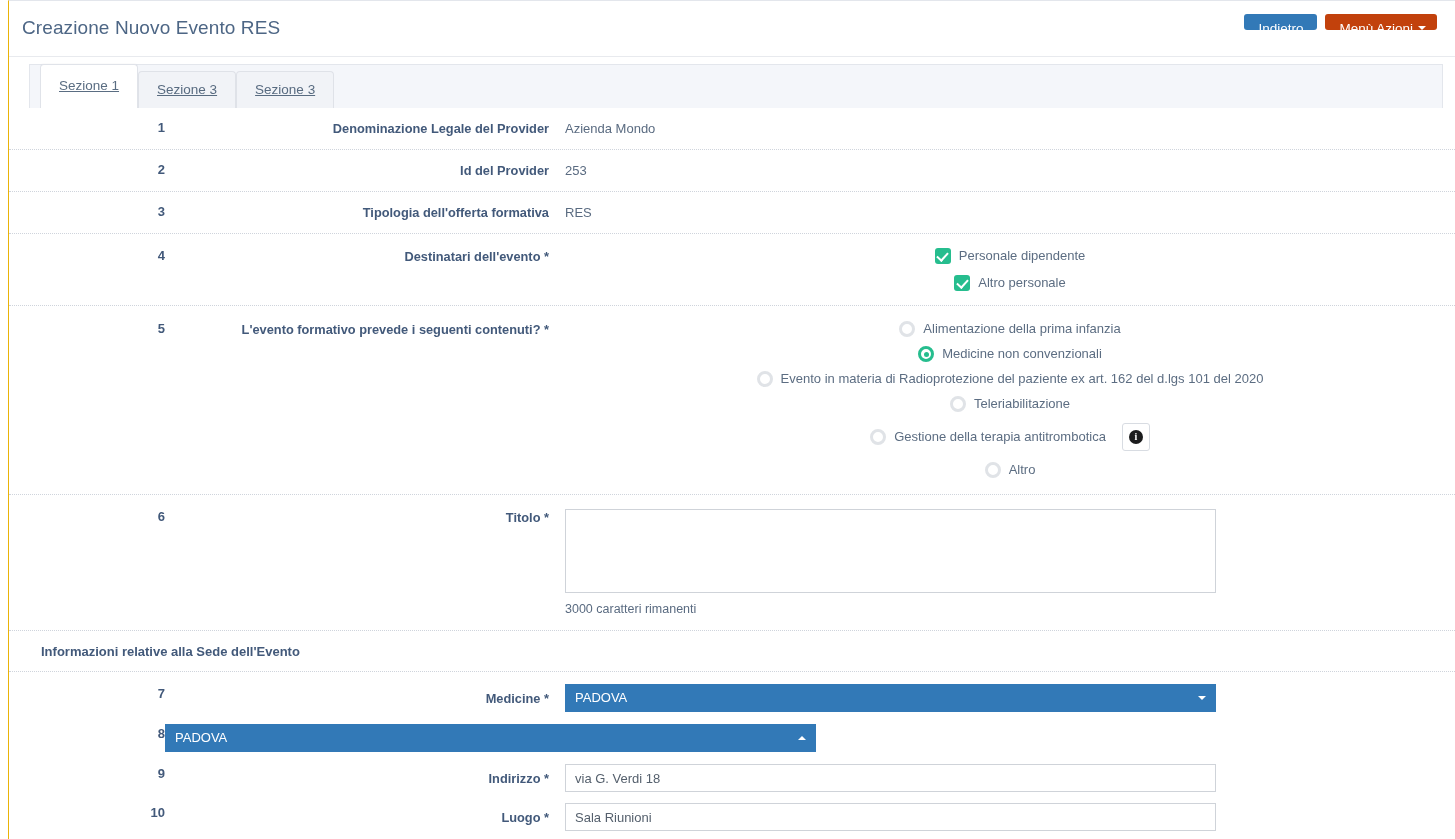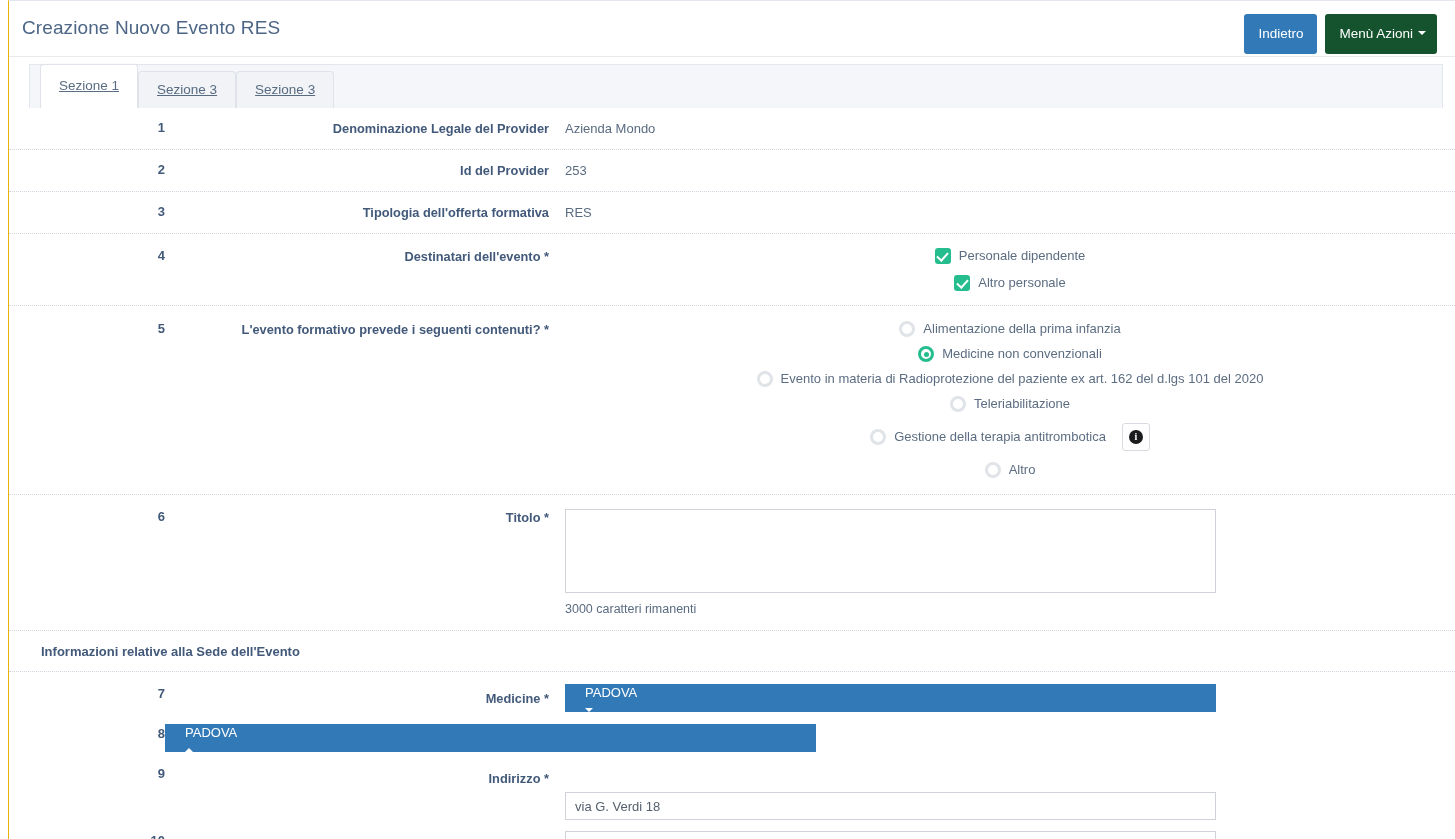--- a/index.html
+++ b/index.html
@@ -47,27 +47,27 @@
     gap: 8px;
     align-items: center;
   }
   .btn {
     border: none;
     border-radius: 3px;
     color: #ffffff;
     font-size: 13.5px;
     font-family: "Liberation Sans", sans-serif;
     padding: 0 14px;
-    height: 40px;
+    height: 16px;
     line-height: 30px;
     cursor: pointer;
     white-space: nowrap;
   }
   .btn-back { background: #3279b7; }
-  .btn-actions { background: #14532d; padding-right: 11px; }
+  .btn-actions { background: #c2410c; padding-right: 11px; }
   .caret-down {
     display: inline-block;
     width: 0; height: 0;
     margin-left: 5px;
     vertical-align: middle;
     border-left: 4px solid transparent;
     border-right: 4px solid transparent;
     border-top: 4px solid #ffffff;
     position: relative; top: -1px;
   }
@@ -271,26 +271,25 @@
     padding: 3px 9px;
     display: block;
   }
   .select {
     width: 651px;
     height: 28px;
     background: #3279b7;
     color: #ffffff;
     font-size: 13px;
     display: flex;
-    align-items: flex-start;
-    padding: 0 20px;
+    align-items: center;
+    padding: 0 10px;
     cursor: pointer;
     position: relative;
     user-select: none;
-    flex-direction: column;
   }
   .select .sel-text { flex: 1 1 auto; white-space: nowrap; }
   .arr-dn, .arr-up {
     width: 0; height: 0;
     border-left: 4px solid transparent;
     border-right: 4px solid transparent;
     flex: 0 0 auto;
   }
   .arr-dn { border-top: 4px solid #ffffff; }
   .arr-up { border-bottom: 4px solid #ffffff; }
@@ -430,21 +429,21 @@
           <div class="select">
             <span class="sel-text">PADOVA</span>
             <span class="arr-up"></span>
           </div>
         </div>
       </div>
 
       <div class="row no-border" style="padding-top:12px;padding-bottom:0px;min-height:0;">
         <div class="row-num">9</div>
         <div class="row-label" style="padding-top:6px;">Indirizzo *</div>
-        <div class="row-value val-col" style="padding-top:0;margin-top:28px;">
+        <div class="row-value val-col" style="padding-top:0;">
           <input class="txtinput" type="text" value="via G. Verdi 18" style="">
         </div>
       </div>
 
       <div class="row" style="padding-top:11px;padding-bottom:11px;min-height:0;">
         <div class="row-num">10</div>
         <div class="row-label" style="padding-top:6px;">Luogo *</div>
         <div class="row-value val-col" style="padding-top:0;">
           <input class="txtinput" type="text" value="Sala Riunioni" style="">
         </div>

